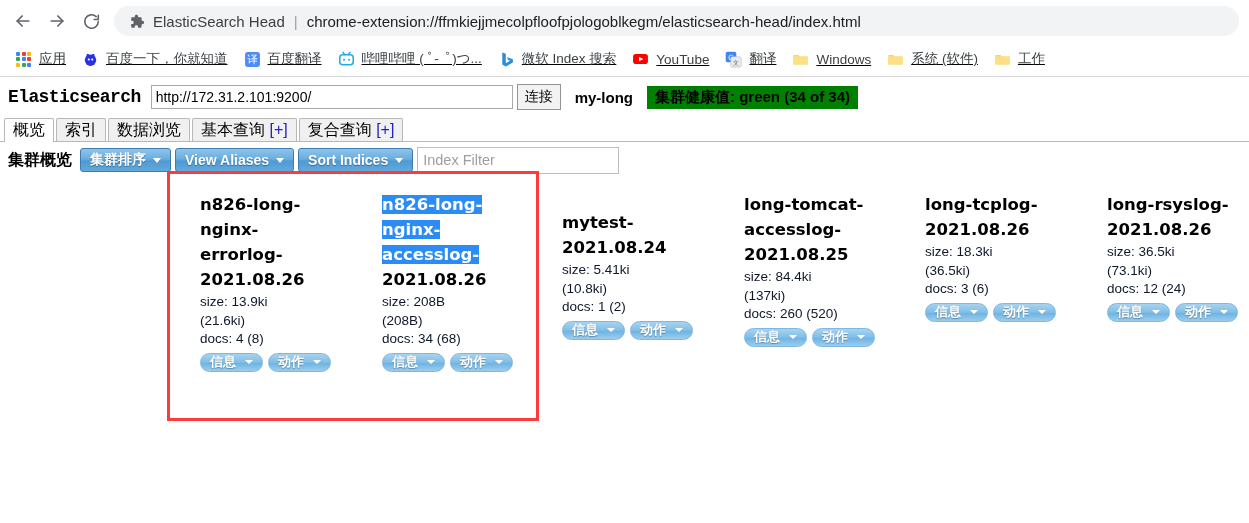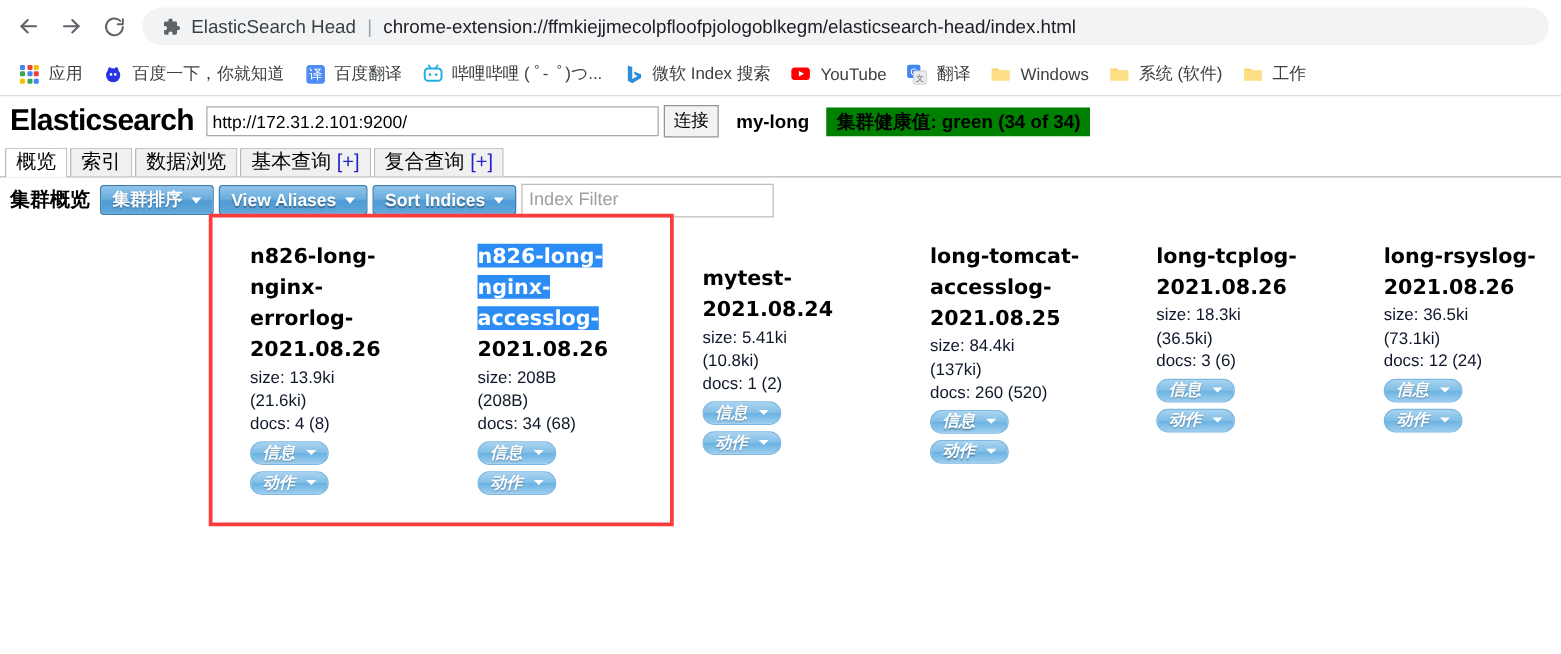--- a/index.html
+++ b/index.html
@@ -15,36 +15,36 @@
   .navbtn{width:34px;height:34px;display:flex;align-items:center;justify-content:center;
           border-radius:50%;flex:0 0 auto;cursor:default;}
   .navbtn svg{display:block;}
   .omnibox{flex:1;height:30px;background:#f1f3f4;border-radius:16px;display:flex;align-items:center;
            padding:0 14px;margin-left:6px;box-sizing:border-box;overflow:hidden;}
   .ext-badge{display:flex;align-items:center;flex:0 0 auto;}
   .ext-title{font-size:15px;color:#3c4043;white-space:nowrap;margin-left:8px;}
   .ext-sep{color:#9aa0a6;margin:0 9px;font-size:15px;}
   .omni-url{font-size:15px;color:#202124;white-space:nowrap;overflow:hidden;}
 
-  .bookmarks{height:34px;display:flex;align-items:center;padding:0 8px;box-sizing:border-box;gap:2px;}
+  .bookmarks{height:34px;display:flex;align-items:center;padding:0 8px;box-sizing:border-box;gap:2px;text-decoration:underline;}
   .bm{display:flex;align-items:center;height:26px;padding:0 7px;border-radius:4px;flex:0 0 auto;}
   .bm-label{font-size:13.5px;color:#3c4043;white-space:nowrap;margin-left:7px;}
   .bm-ico{width:17px;height:17px;flex:0 0 auto;display:flex;align-items:center;justify-content:center;}
   .bm-ico svg{display:block;}
 
   
   .apps-grid{width:15px;height:15px;display:grid;grid-template-columns:repeat(3,1fr);
              grid-template-rows:repeat(3,1fr);gap:1.5px;}
   .apps-grid i{display:block;border-radius:1px;}
 
   
   .es-app{border-top:1px solid #d9d9d9;background:#fff;}
   .es-head{display:flex;align-items:center;height:40px;padding:2px 0 2px 8px;box-sizing:border-box;}
-  .es-logo{font-size:24px;font-weight:bold;color:#000;letter-spacing:-0.6px;
-           font-family:Liberation Sans, sans-serif;margin-right:10px;}
+  .es-logo{font-size:18px;font-weight:bold;color:#000;letter-spacing:-0.6px;
+           font-family:Liberation Mono, monospace;margin-right:10px;}
   .es-url-input{width:362px;height:24px;border:1px solid #a9a9a9;background:#fff;
                 font-size:14px;color:#000;padding:1px 4px;box-sizing:border-box;
                 font-family:"Liberation Sans",sans-serif;}
   .es-connect{height:26px;min-width:44px;margin-left:4px;border:1px solid #949494;background:#f3f3f3;
               font-size:14px;color:#000;padding:0 7px;box-sizing:border-box;
               font-family:"Liberation Sans",sans-serif;cursor:default;text-align:center;}
   .es-cluster{font-size:15px;font-weight:bold;color:#000;margin-left:14px;white-space:nowrap;}
   .es-healthy{margin-left:14px;background:#008000;color:#000;font-weight:bold;font-size:15px;
               padding:2px 8px;white-space:nowrap;}
 
@@ -72,21 +72,21 @@
   .index-filter::placeholder{color:#9e9e9e;}
 
   
   .cards-wrap{position:relative;padding-left:0;}
   .cards{display:flex;align-items:flex-start;padding:14px 0 0 0;}
   .card{width:122px;flex:0 0 auto;}
   .card-title{font-size:16.5px;font-weight:bold;color:#000;line-height:25px;
               word-break:break-word;font-family:"DejaVu Sans","Liberation Sans",sans-serif;}
   .card-title .sel{background:#2a8cf4;color:#ffffff;}
   .card-meta{font-size:13.5px;color:#0f172a;line-height:18.5px;margin-top:1px;}
-  .card-btns{margin-top:4px;display:flex;flex-direction:column;gap:5px;align-items:flex-start;font-style:italic;}
+  .card-btns{margin-top:4px;display:flex;flex-direction:row;gap:5px;align-items:flex-start;}
   .btn-pill{
     display:inline-flex;align-items:center;gap:9px;height:19px;padding:0 9px;
     border-radius:10px;box-sizing:border-box;
     background:linear-gradient(to bottom,#a9d3ef 0%,#7fbde6 50%,#6ab2e2 51%,#9ccdee 100%);
     border:1px solid #7cb8e2;
     color:#ffffff;font-size:13px;font-weight:bold;white-space:nowrap;
     text-shadow:0 1px 1px rgba(0,0,0,.3);cursor:default;
   }
   .caret-sm{width:0;height:0;border-left:4px solid transparent;border-right:4px solid transparent;
             border-top:4.5px solid #ffffff;display:inline-block;}

